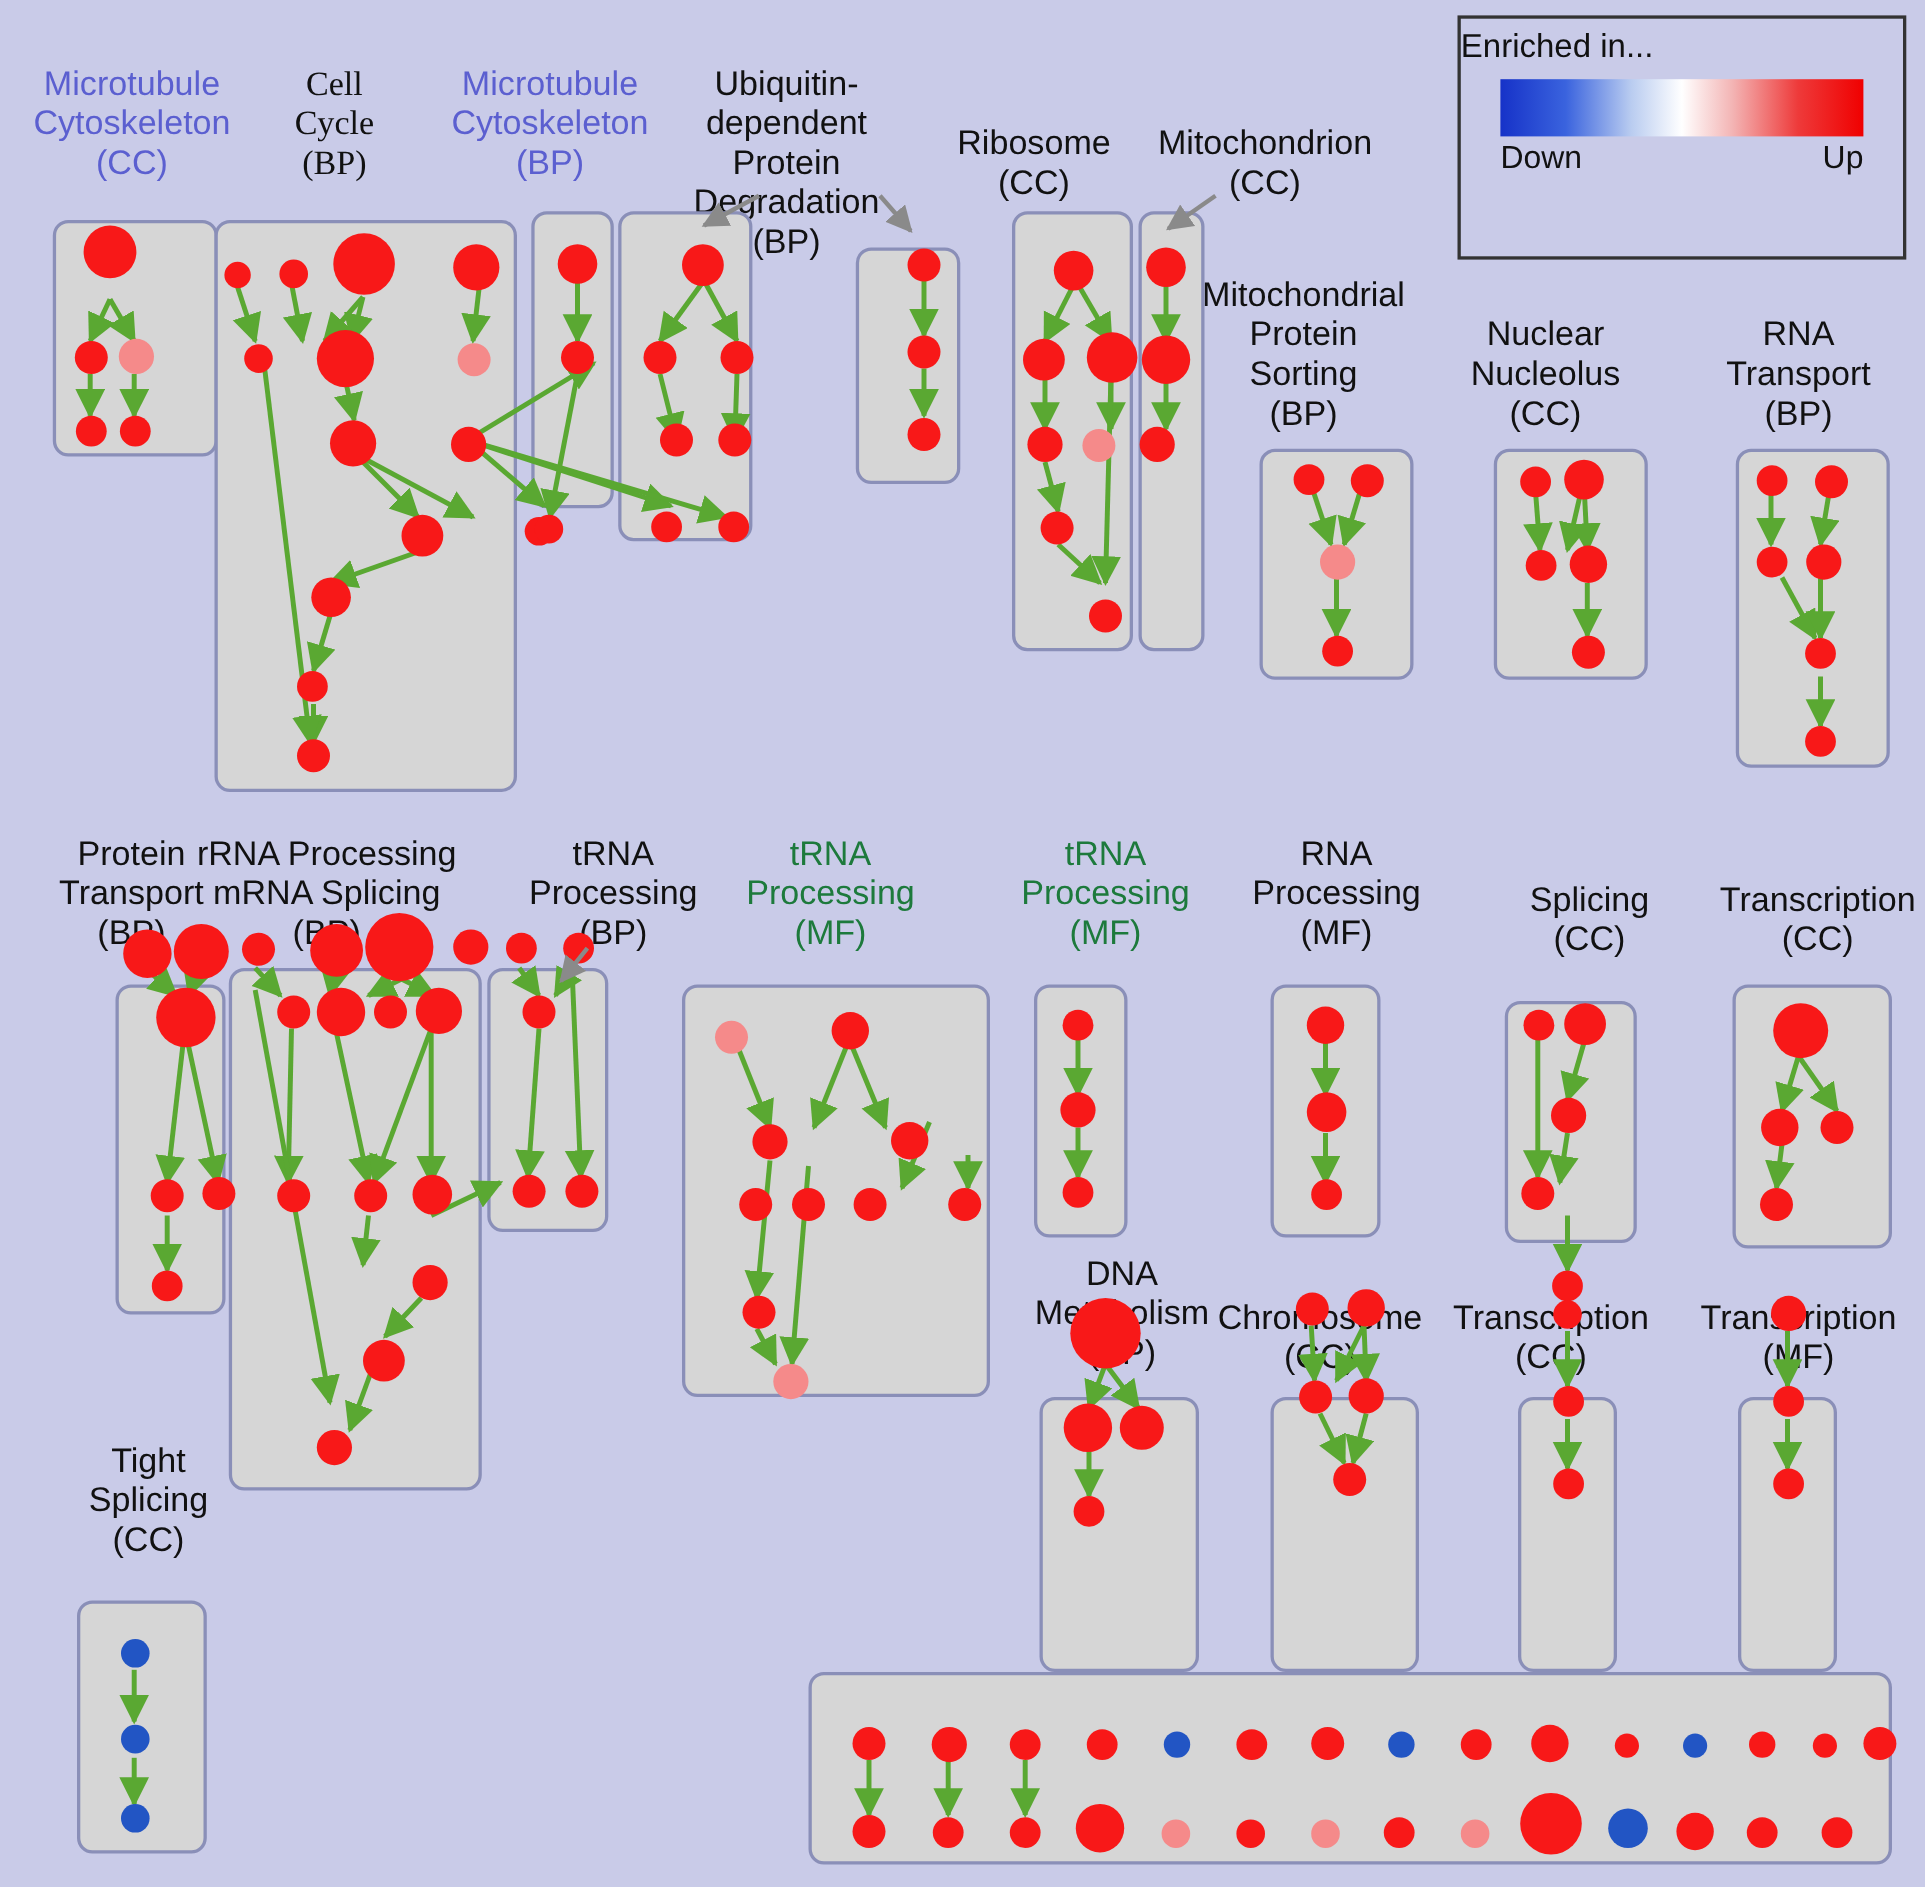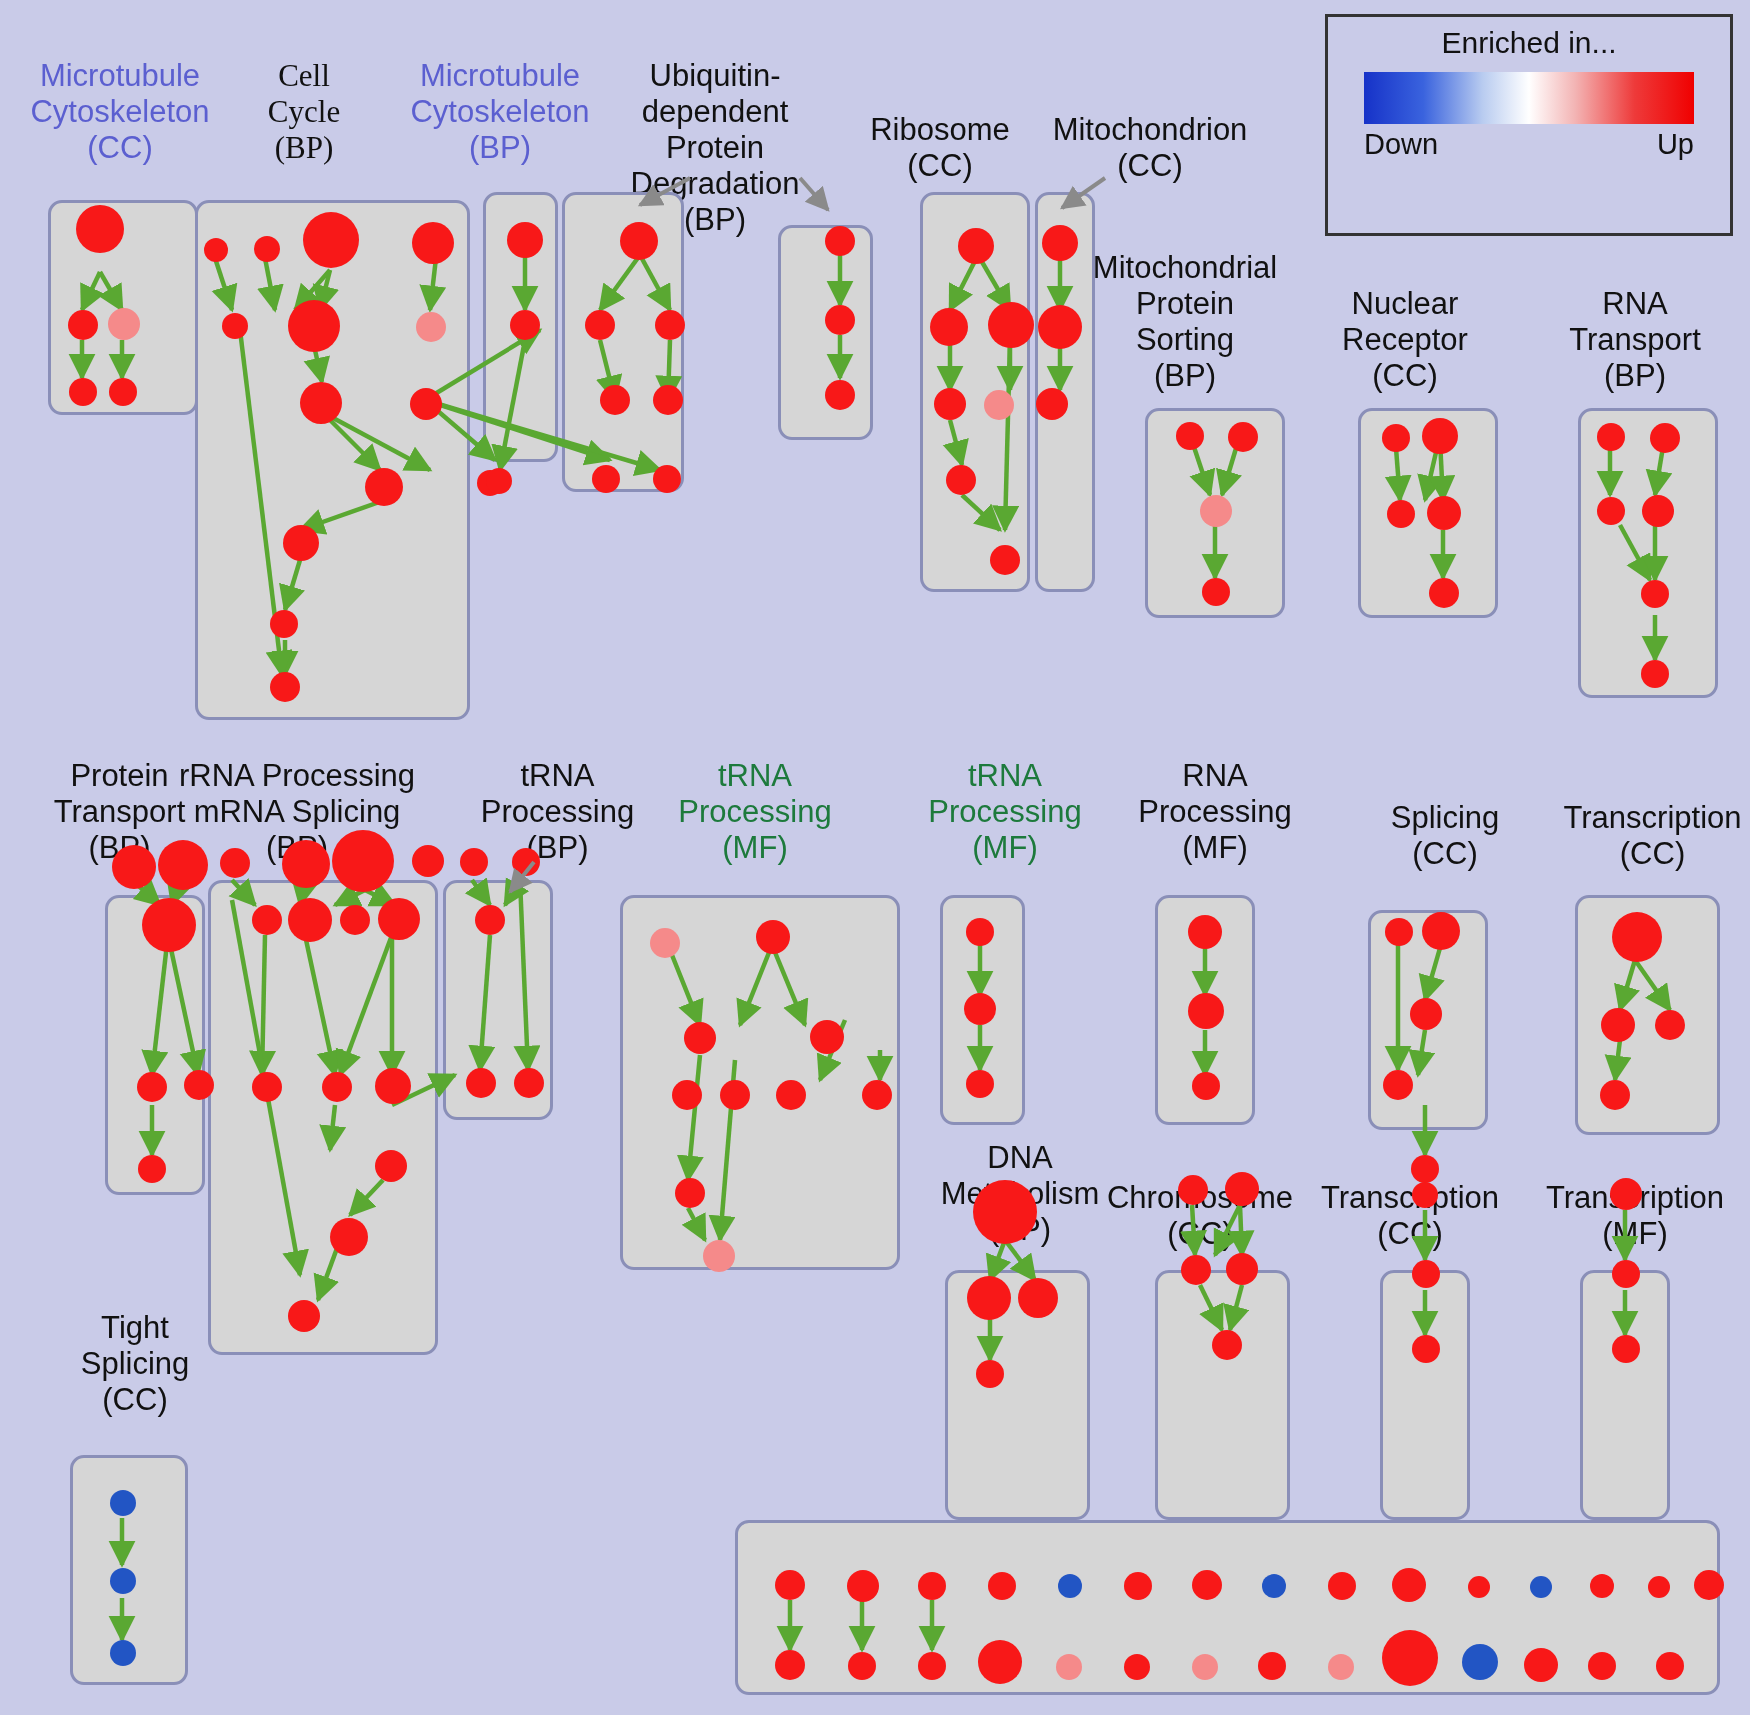--- a/index.html
+++ b/index.html
@@ -27,21 +27,20 @@
     white-space:pre-line;
   }
   .cluster-label.cc-purple{color:#5b5fd0;}
   .cluster-label.mf-green{color:#1d7a3c;}
   .legend{
     position:absolute;
     left:1325px;top:14px;width:408px;height:222px;
     background:#c9cbe8;
     border:3px solid #333;
     box-sizing:border-box;
-    text-align:center;
   }
   .legend-title{
     font-size:30px;color:#111;margin-top:9px;
   }
   .legend-bar{
     margin:12px auto 4px auto;
     width:330px;height:52px;
     background:linear-gradient(to right,#1632c8 0%,#3a63de 18%,#b9ccf0 36%,#ffffff 50%,#f3b4b4 64%,#ee3a3a 82%,#f00000 100%);
   }
   .legend-ends{
@@ -89,21 +88,21 @@
 (BP)</div>
   <div class="cluster-label" style="left:860px;top:112px;width:160px;">Ribosome
 (CC)</div>
   <div class="cluster-label" style="left:1040px;top:112px;width:220px;">Mitochondrion
 (CC)</div>
   <div class="cluster-label" style="left:1085px;top:250px;width:200px;">Mitochondrial
 Protein
 Sorting
 (BP)</div>
   <div class="cluster-label" style="left:1310px;top:286px;width:190px;">Nuclear
-Receptor
+Nucleolus
 (CC)</div>
   <div class="cluster-label" style="left:1540px;top:286px;width:190px;">RNA
 Transport
 (BP)</div>
 
   <div class="cluster-label" style="left:32px;top:758px;width:175px;">Protein
 Transport
 (BP)</div>
   <div class="cluster-label" style="left:167px;top:758px;width:260px;">rRNA Processing
 mRNA Splicing

